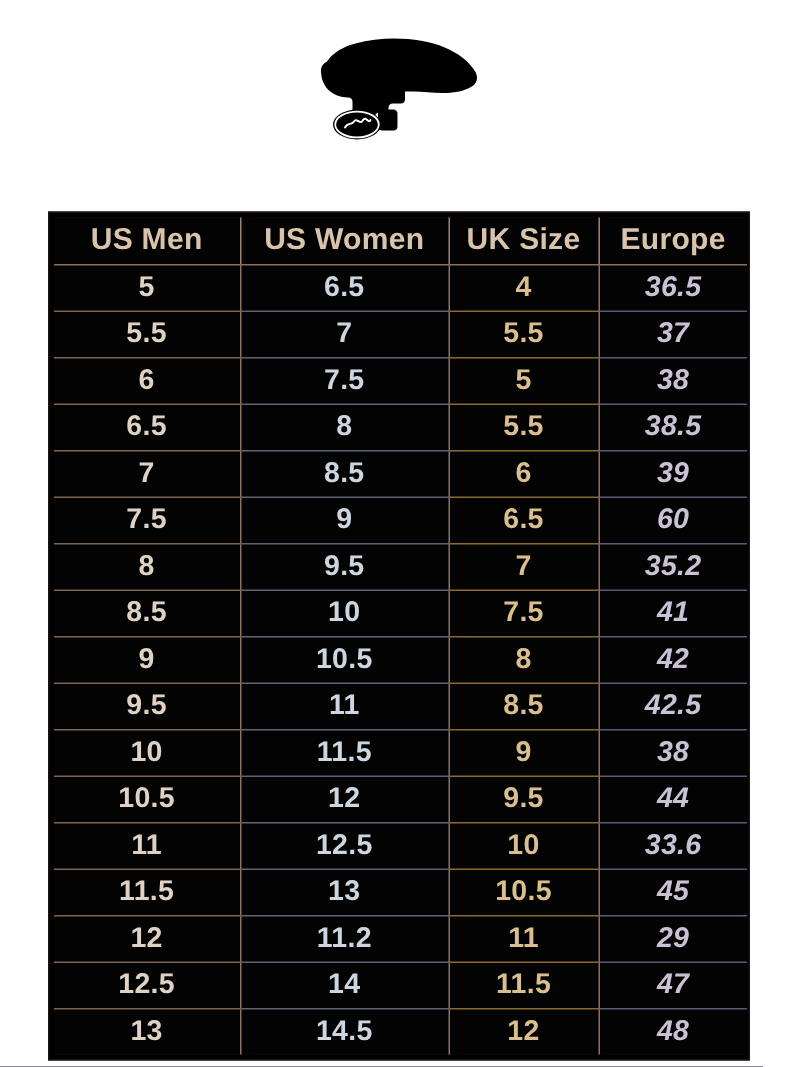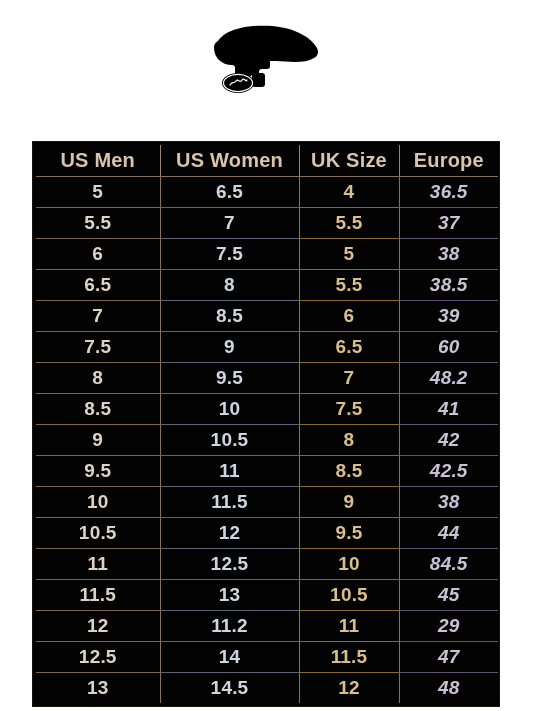--- a/index.html
+++ b/index.html
@@ -160,21 +160,21 @@
         <tr>
           <td class="col-usmen">7.5</td>
           <td class="col-uswomen">9</td>
           <td class="col-uk">6.5</td>
           <td class="col-eu">60</td>
         </tr>
         <tr>
           <td class="col-usmen">8</td>
           <td class="col-uswomen">9.5</td>
           <td class="col-uk">7</td>
-          <td class="col-eu">48.2</td>
+          <td class="col-eu">35.2</td>
         </tr>
         <tr>
           <td class="col-usmen">8.5</td>
           <td class="col-uswomen">10</td>
           <td class="col-uk">7.5</td>
           <td class="col-eu">41</td>
         </tr>
         <tr>
           <td class="col-usmen">9</td>
           <td class="col-uswomen">10.5</td>
@@ -196,21 +196,21 @@
         <tr>
           <td class="col-usmen">10.5</td>
           <td class="col-uswomen">12</td>
           <td class="col-uk">9.5</td>
           <td class="col-eu">44</td>
         </tr>
         <tr>
           <td class="col-usmen">11</td>
           <td class="col-uswomen">12.5</td>
           <td class="col-uk">10</td>
-          <td class="col-eu">84.5</td>
+          <td class="col-eu">33.6</td>
         </tr>
         <tr>
           <td class="col-usmen">11.5</td>
           <td class="col-uswomen">13</td>
           <td class="col-uk">10.5</td>
           <td class="col-eu">45</td>
         </tr>
         <tr>
           <td class="col-usmen">12</td>
           <td class="col-uswomen">11.2</td>

